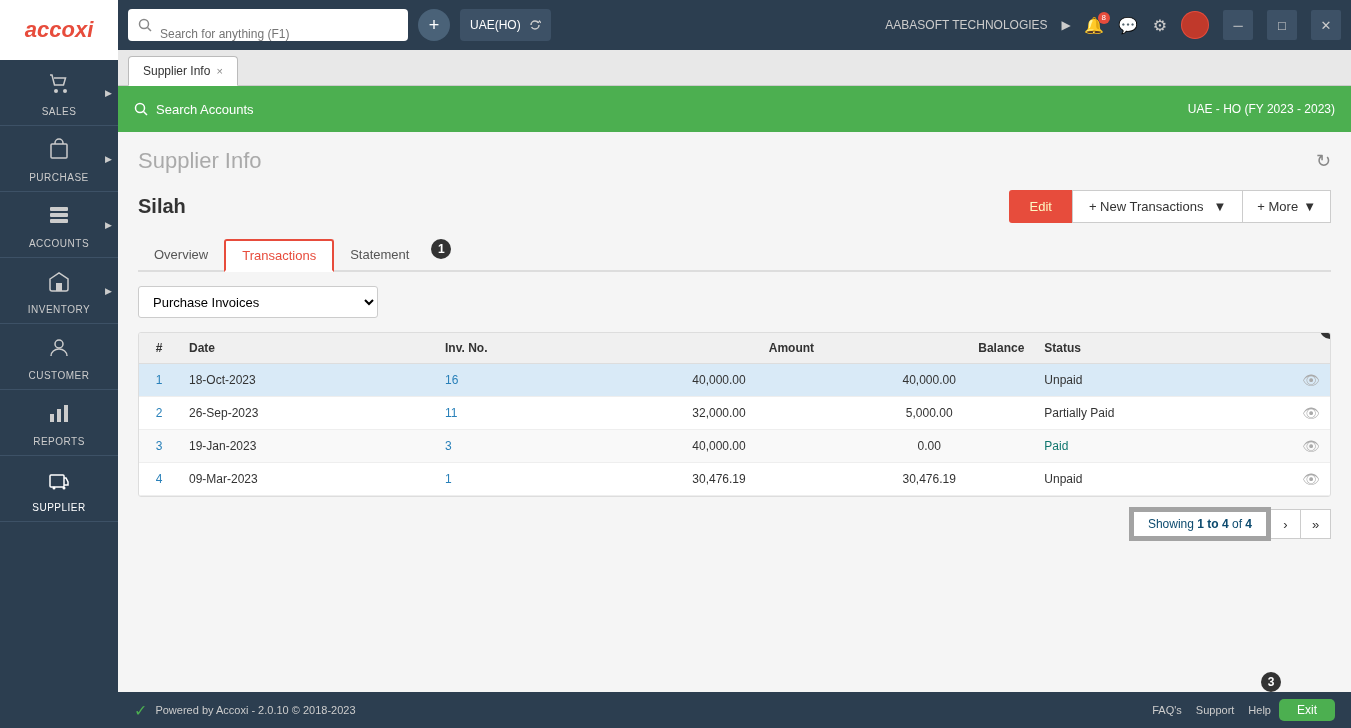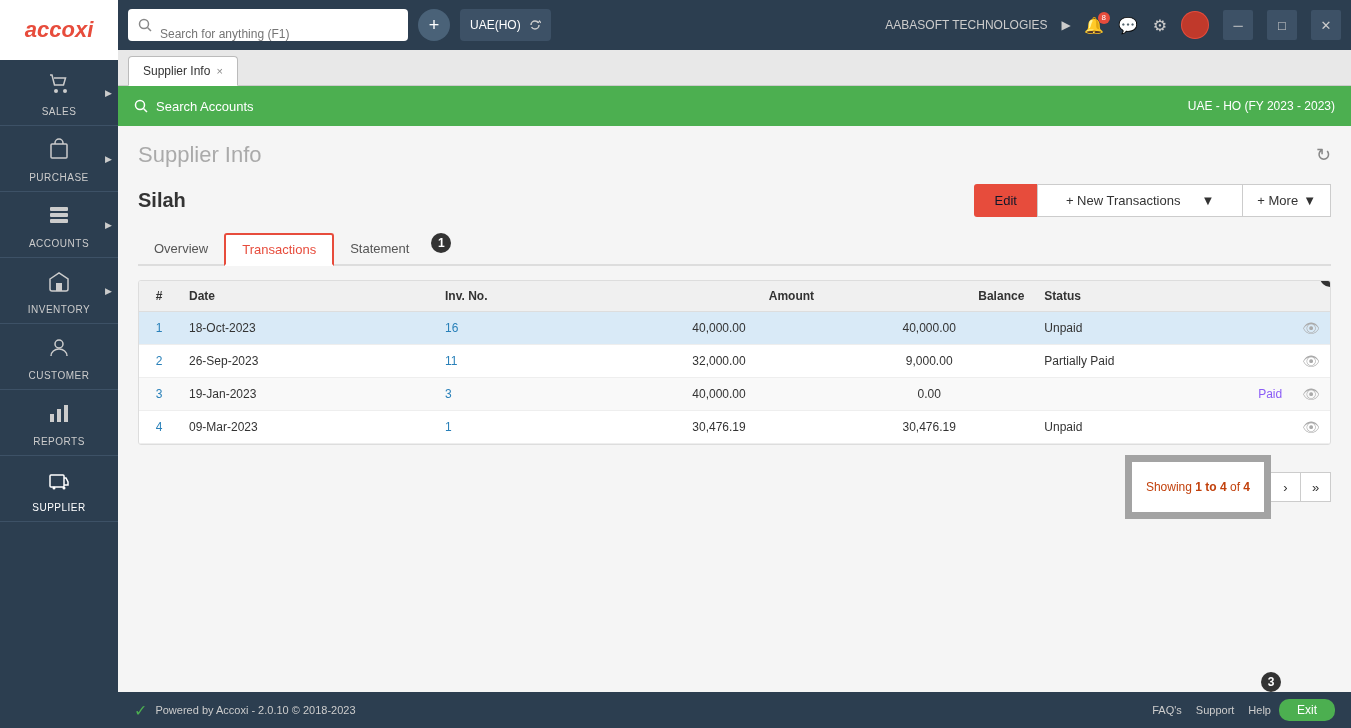--- a/index.html
+++ b/index.html
@@ -152,21 +152,21 @@
       flex: 1;
       background: #f5f5f5;
       overflow-y: auto;
       display: flex;
       flex-direction: column;
     }
 
     
     .green-header {
       background: #4caf50;
-      height: 40px;
+      height: 46px;
       display: flex;
       align-items: center;
       padding: 12px 16px;
       color: #fff;
       font-size: 13px;
       justify-content: space-between;
       flex-shrink: 0;
     }
     .green-header .left { display: flex; align-items: center; gap: 8px; }
     .green-header .right { font-size: 12px; }
@@ -194,35 +194,35 @@
     .supplier-row {
       display: flex;
       align-items: center;
       justify-content: space-between;
       margin-bottom: 16px;
     }
     .supplier-name { font-size: 20px; font-weight: bold; color: #333; }
     .btn-group { display: flex; gap: 0; }
     .btn-edit {
       background: #e74c3c;
-      color: #0f172a;
+      color: #fef9c3;
       border: none;
       padding: 8px 20px;
       font-size: 13px;
       cursor: pointer;
       border-radius: 3px 0 0 3px;
     }
     .btn-new-trans {
       background: #fff;
       color: #333;
       border: 1px solid #ccc;
-      padding: 8px 28px;
+      padding: 8px 16px;
       font-size: 13px;
       cursor: pointer;
-      display: flex; align-items: center; gap: 21px;
+      display: flex; align-items: center; gap: 10px;
     }
     .btn-more {
       background: #fff;
       color: #333;
       border: 1px solid #ccc;
       border-left: none;
       padding: 8px 14px;
       font-size: 13px;
       cursor: pointer;
       display: flex; align-items: center; gap: 5px;
@@ -322,21 +322,21 @@
     tbody tr.highlight { background: #d9eaf7; }
     tbody td {
       padding: 8px 10px;
       font-size: 12px;
       color: #333;
     }
     tbody td.right { text-align: center; margin-top: 27px; }
     tbody td.link { color: #2980b9; cursor: pointer; }
     tbody td.row-num { color: #2980b9; text-align: center; }
     .status-unpaid { color: #333; }
-    .status-paid { color: #8b5cf6; text-align: right; }
+    .status-paid { color: #0f766e; }
     .status-partial { color: #333; }
     .view-icon { color: #aaa; font-size: 14px; cursor: pointer; }
 
     
     .footer-bar {
       height: 36px;
       background: #2c3e50;
       display: flex;
       align-items: center;
       padding: 0 16px;
@@ -347,38 +347,38 @@
     }
     .footer-bar .footer-icon { color: #4caf50; font-size: 16px; }
     .footer-bar .footer-links { margin-left: auto; display: flex; gap: 14px; }
     .footer-bar .footer-links a { color: #ccc; text-decoration: none; font-size: 11px; }
     .exit-btn {
       background: #4caf50;
       color: #fff;
       border: none;
       padding: 4px 18px;
       font-size: 12px;
-      border-radius: 10px;
+      border-radius: 5px;
       cursor: pointer;
     }
 
     
     .pagination-row {
       display: flex;
       justify-content: flex-end;
       align-items: center;
       padding: 10px 0 4px;
       gap: 0;
     }
     .pagination-info {
-      border: 7px solid #a3a3a3;
-      padding: 18px 14px;
-      font-size: 12px;
-      background: #fff;
-      color: #c2410c;
+      border: 5px solid #a3a3a3;
+      padding: 5px 14px;
+      font-size: 12px;
+      background: #fff;
+      color: #0c4a6e;
     }
     .pagination-info strong { font-weight: bold; }
     .page-btn {
       border: 1px solid #ccc;
       border-left: none;
       background: #fff;
       width: 30px; height: 30px;
       display: flex; align-items: center; justify-content: center;
       cursor: pointer;
       font-size: 13px;
@@ -558,20 +558,28 @@
         </button>
         <button class="sub-tab active">
           <span>Transactions</span>
         </button>
         <button class="sub-tab">
           <span>Statement</span>
         </button>
         <span class="step-badge">1</span>
       </div>
 
+      <div class="dropdown-row">
+        <select class="dropdown-select">
+          <option>Purchase Invoices</option>
+          <option>Purchase Orders</option>
+          <option>Credit Notes</option>
+          <option>Debit Notes</option>
+        </select>
+      </div>
 
       <div class="table-container" style="position:relative;">
         <span class="step2-badge">2</span>
         <table>
           <thead>
             <tr>
               <th style="width:40px; text-align:center;">#</th>
               <th>Date</th>
               <th>Inv. No.</th>
               <th class="right">Amount</th>
@@ -588,21 +596,21 @@
               <td class="right">40,000.00</td>
               <td class="right">40,000.00</td>
               <td class="status-unpaid">Unpaid</td>
               <td style="text-align:center;"><span class="view-icon">👁</span></td>
             </tr>
             <tr>
               <td class="row-num">2</td>
               <td>26-Sep-2023</td>
               <td class="link">11</td>
               <td class="right">32,000.00</td>
-              <td class="right">9,000.00</td>
+              <td class="right">5,000.00</td>
               <td class="status-partial">Partially Paid</td>
               <td style="text-align:center;"><span class="view-icon">👁</span></td>
             </tr>
             <tr>
               <td class="row-num">3</td>
               <td>19-Jan-2023</td>
               <td class="link">3</td>
               <td class="right">40,000.00</td>
               <td class="right">0.00</td>
               <td class="status-paid">Paid</td>

